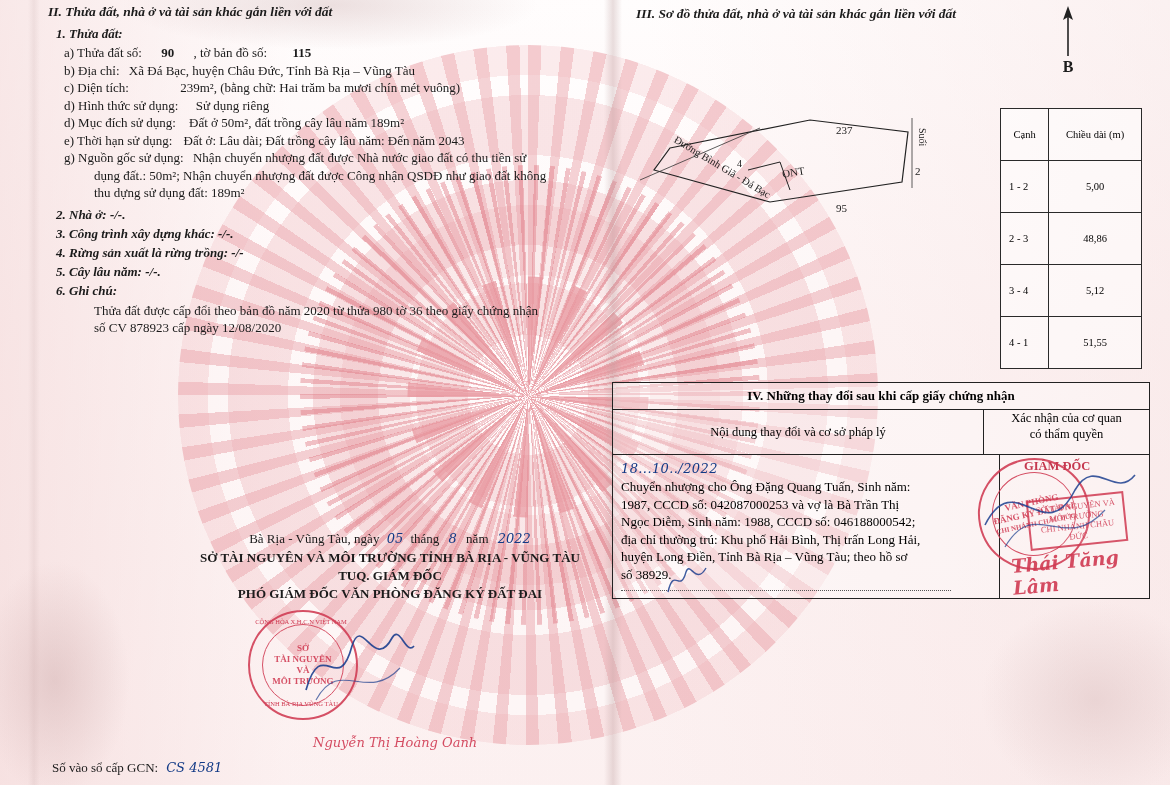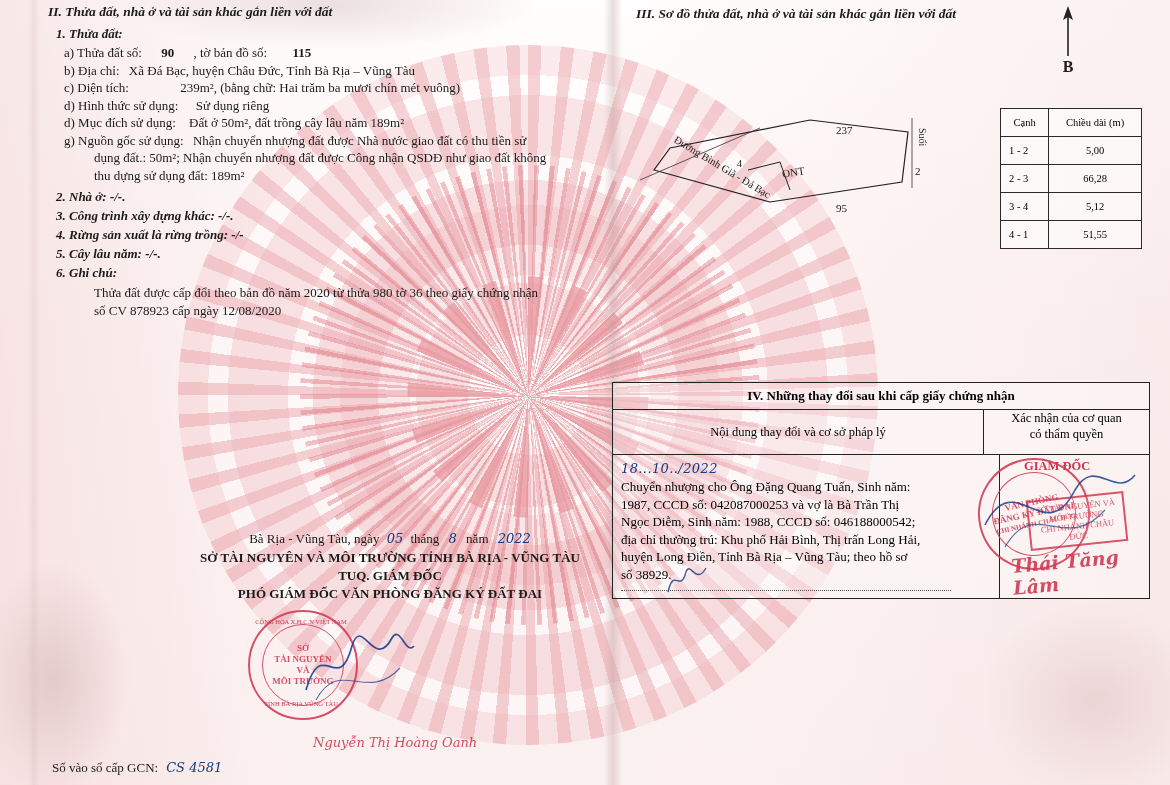--- a/index.html
+++ b/index.html
@@ -120,21 +120,21 @@
 
   
   .tbl {
     position: absolute;
     border-collapse: collapse;
     font-size: 10.5px;
     background: rgba(255,255,255,0.55);
   }
   .tbl td, .tbl th {
     border: 1px solid #2a2a2a;
-    padding: 8px 8px;
+    padding: 20px 8px;
     text-align: center;
     font-weight: normal;
   }
   .tbl th { font-size: 10.5px; }
   .tbl td.left { text-align: left; }
 
   
   .boxIV {
     position: absolute;
     left: 612px;
@@ -252,20 +252,24 @@
     <div class="line" style="margin-left:16px;">
       <span>d) Hình thức sử dụng:</span>
       <span style="padding-left:14px;">Sử dụng riêng</span>
     </div>
 
     <div class="line" style="margin-left:16px;">
       <span>d) Mục đích sử dụng:</span>
       <span style="padding-left:10px;">Đất ở 50m², đất trồng cây lâu năm 189m²</span>
     </div>
 
+    <div class="line" style="margin-left:16px;">
+      <span>e) Thời hạn sử dụng:</span>
+      <span style="padding-left:8px;">Đất ở: Lâu dài; Đất trồng cây lâu năm: Đến năm 2043</span>
+    </div>
 
     <div class="line" style="margin-left:16px;">
       <span>g) Nguồn gốc sử dụng:</span>
       <span style="padding-left:6px;">Nhận chuyển nhượng đất được Nhà nước giao đất có thu tiền sử</span>
     </div>
     <div class="line" style="margin-left:46px;">dụng đất.: 50m²; Nhận chuyển nhượng đất được Công nhận QSDĐ như giao đất không</div>
     <div class="line" style="margin-left:46px;">thu dựng sử dụng đất: 189m²</div>
 
     <div class="lbl-italic" style="margin-top:5px; margin-left:8px;">2. Nhà ở: -/-.</div>
     <div class="lbl-italic" style="margin-top:3px; margin-left:8px;">3. Công trình xây dựng khác: -/-.</div>
@@ -307,21 +311,21 @@
         <th>Chiều dài (m)</th>
       </tr>
     </thead>
     <tbody>
       <tr>
         <td class="left">1 - 2</td>
         <td>5,00</td>
       </tr>
       <tr>
         <td class="left">2 - 3</td>
-        <td>66,28</td>
+        <td>48,86</td>
       </tr>
       <tr>
         <td class="left">3 - 4</td>
         <td>5,12</td>
       </tr>
       <tr>
         <td class="left">4 - 1</td>
         <td>51,55</td>
       </tr>
     </tbody>

